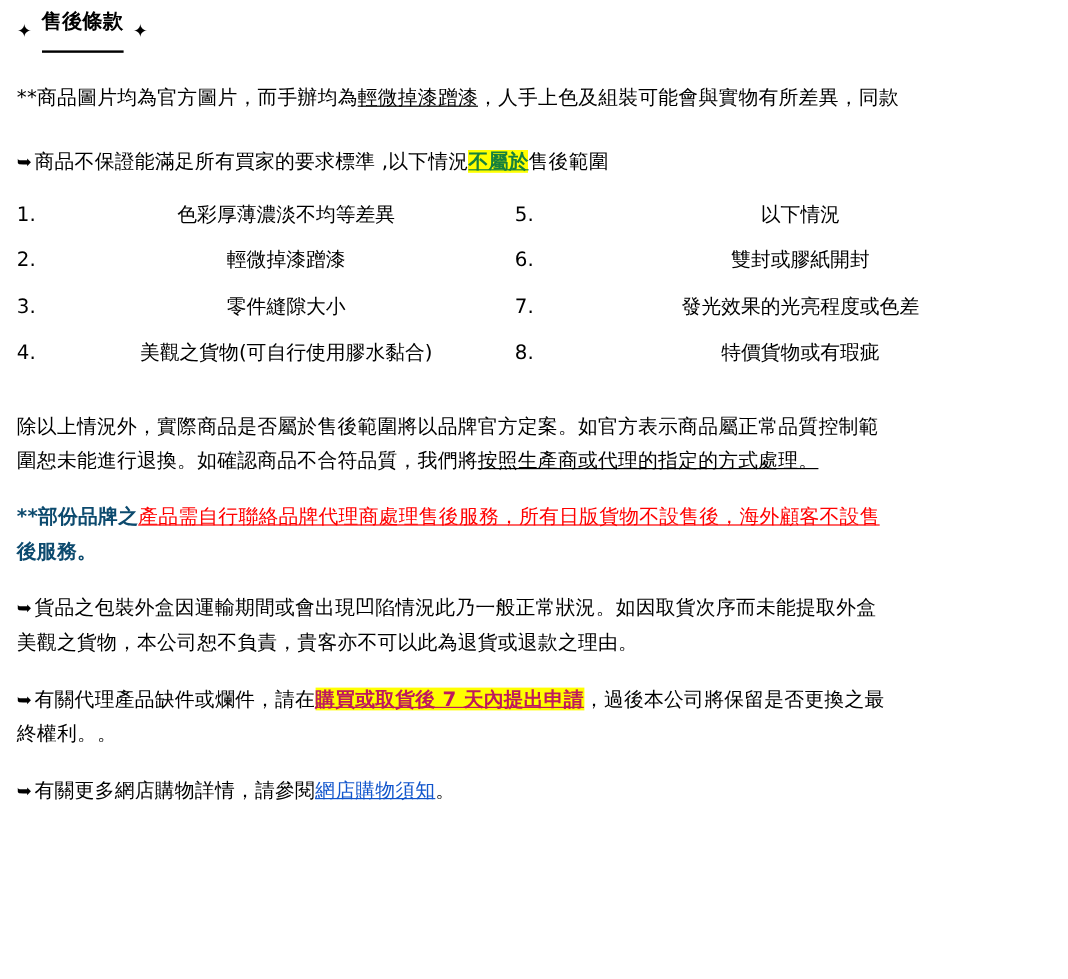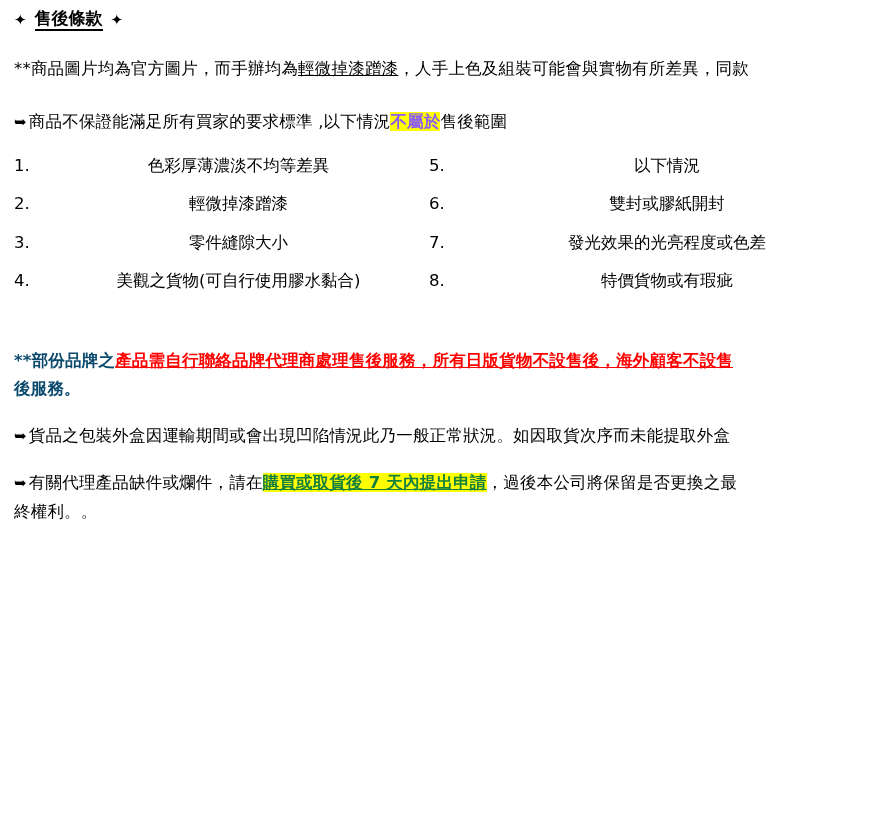--- a/index.html
+++ b/index.html
@@ -28,46 +28,47 @@
     padding: 8px 0 0 14px;
     font-size: 17px;
     font-weight: bold;
   }
   .title-row .star {
     font-size: 15px;
   }
   .title-text {
     font-weight: bold;
     border-bottom: 2px solid #000;
-    padding-bottom: 0;
+    padding-bottom: 13px;
     line-height: 1.25;
   }
   .para {
     padding: 0 14px;
     font-size: 16.5px;
     line-height: 1.75;
     letter-spacing: 0.2px;
   }
   .block-gap-lg { margin-top: 24px; }
   .block-gap-md { margin-top: 18px; }
 
   .u { text-decoration: underline; }
   .hl {
     background: #ffff00;
-    color: #8b5cf6;
-    font-weight: bold;
-  }
-  .hl-red-link {
-    background: #ffff00;
     color: #15803d;
     font-weight: bold;
     text-decoration: underline;
   }
+  .hl-red-link {
+    background: #ffff00;
+    color: #be185d;
+    font-weight: bold;
+    text-decoration: underline;
+  }
   .red-bold { color: #0c4a6e; font-weight: bold; }
-  .under-red { color: #ff0000; text-decoration: underline; font-weight: bold;}
+  .under-red { color: #ff0000; text-decoration: underline; font-weight: normal;}
   .link {
     color: #1155cc;
     text-decoration: underline;
   }
   .arrow {
     font-size: 15px;
     margin-right: 2px;
   }
 
   .list-wrap {
@@ -158,30 +159,38 @@
         <div class="li">
           <span class="num r">8.</span>
           <span class="txt">特價貨物或有瑕疵</span>
         </div>
       </div>
     </div>
   </div>
 
   <div class="spacer-2"></div>
 
+  <div class="para">
+    <span>除以上情況外，實際商品是否屬於售後範圍將以品牌官方定案。如官方表示商品屬正常品質控制範</span><br>
+    <span>圍恕未能進行退換。如確認商品不合符品質，我們將</span><span class="u">按照生產商或代理的指定的方式處理。</span>
+  </div>
 
   <div class="para block-gap-md">
     <span class="red-bold">**部份品牌之</span><span class="under-red">產品需自行聯絡品牌代理商處理售後服務，所有日版貨物不設售後，海外顧客不設售</span><br>
     <span class="red-bold">後服務。</span>
   </div>
 
 
   <div class="para block-gap-md">
     <span class="arrow">➥</span><span>貨品之包裝外盒因運輸期間或會出現凹陷情況此乃一般正常狀況。如因取貨次序而未能提取外盒</span><br>
+    <span>美觀之貨物，本公司恕不負責，貴客亦不可以此為退貨或退款之理由。</span>
   </div>
 
   <div class="para block-gap-md">
     <span class="arrow">➥</span><span>有關代理產品缺件或爛件，請在</span><span class="hl-red-link">購買或取貨後 7 天內提出申請</span><span>，過後本公司將保留是否更換之最</span><br>
     <span>終權利。。</span>
   </div>
 
+  <div class="para block-gap-md">
+    <span class="arrow">➥</span><span>有關更多網店購物詳情，請參閱</span><a class="link" href="#">網店購物須知</a><span>。</span>
+  </div>
 
 </div>
 
 </body></html>

